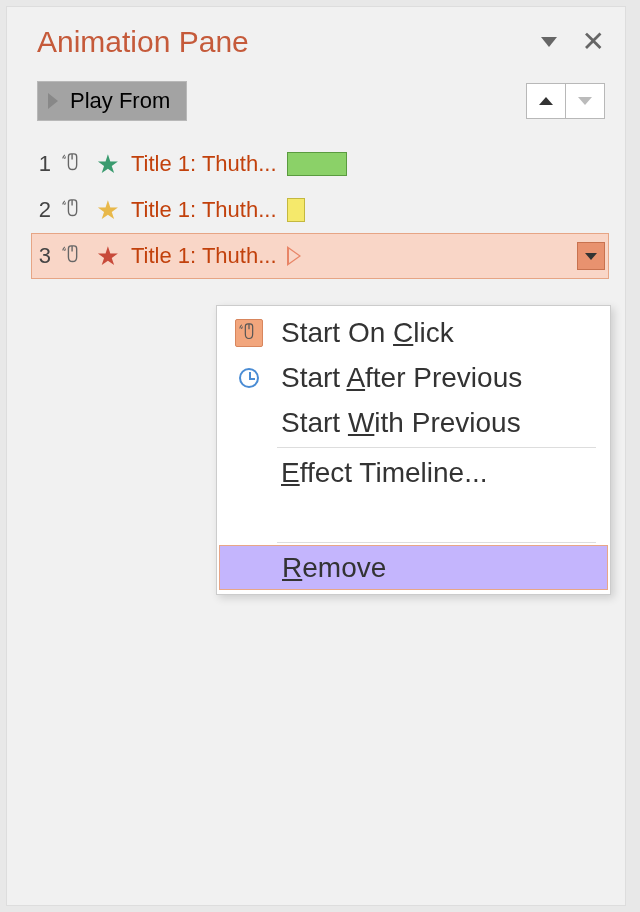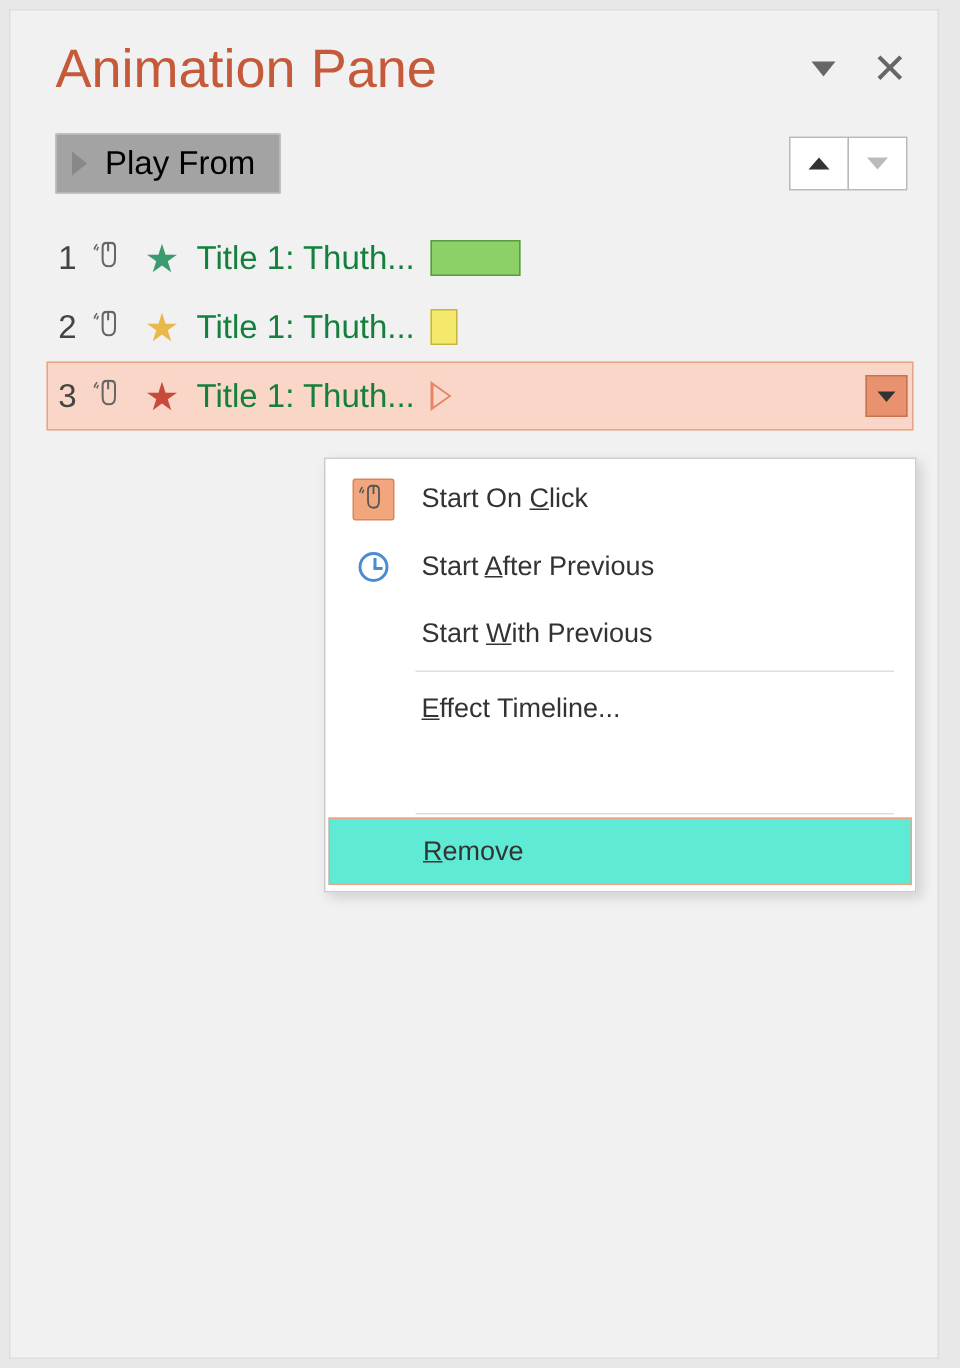--- a/index.html
+++ b/index.html
@@ -17,21 +17,21 @@
       margin: 6px;
       border: 1px solid #ddd;
     }
     .pane-header {
       display: flex;
       align-items: center;
       padding: 18px 20px 12px 30px;
     }
     .pane-title {
       color: #c55a3a;
-      font-size: 36px;
+      font-size: 30px;
       font-weight: 400;
       flex: 1;
     }
     .header-controls {
       display: flex;
       gap: 25px;
       align-items: center;
     }
     .dropdown-caret-dark {
       width: 0;
@@ -137,21 +137,21 @@
       font-size: 26px;
       width: 26px;
       text-align: center;
       line-height: 1;
     }
     .star-green { color: #3a9b6f; }
     .star-yellow { color: #e8b84a; }
     .star-red { color: #c84a3a; }
     .row-label {
       font-size: 22px;
-      color: #15803d;
+      color: #c2410c;
     }
     .timeline-bar {
       width: 60px;
       height: 24px;
       border: 1px solid #888;
     }
     .bar-green { background: #8bd168; border-color: #5a9b3f; }
     .bar-yellow { background: #f5e96b; border-color: #c4b83f; width: 18px; }
     .play-outline {
       width: 0;
@@ -196,27 +196,27 @@
       background: #fff;
       border: 1px solid #ccc;
       box-shadow: 3px 3px 8px rgba(0,0,0,0.15);
       padding: 4px 0;
     }
     .menu-item {
       display: flex;
       align-items: center;
       height: 45px;
       padding: 0 18px;
-      font-size: 18px;
+      font-size: 28px;
       color: #333;
       cursor: pointer;
       gap: 18px;
     }
     .menu-item.highlighted {
-      background: #5eead4;
+      background: #c4b5fd;
       border: 1px solid #e8a687;
       margin: 0 2px;
       padding: 0 16px;
     }
     .menu-separator {
       height: 1px;
       background: #ddd;
       margin: 2px 14px 2px 60px;
     }
     .menu-icon-slot {

